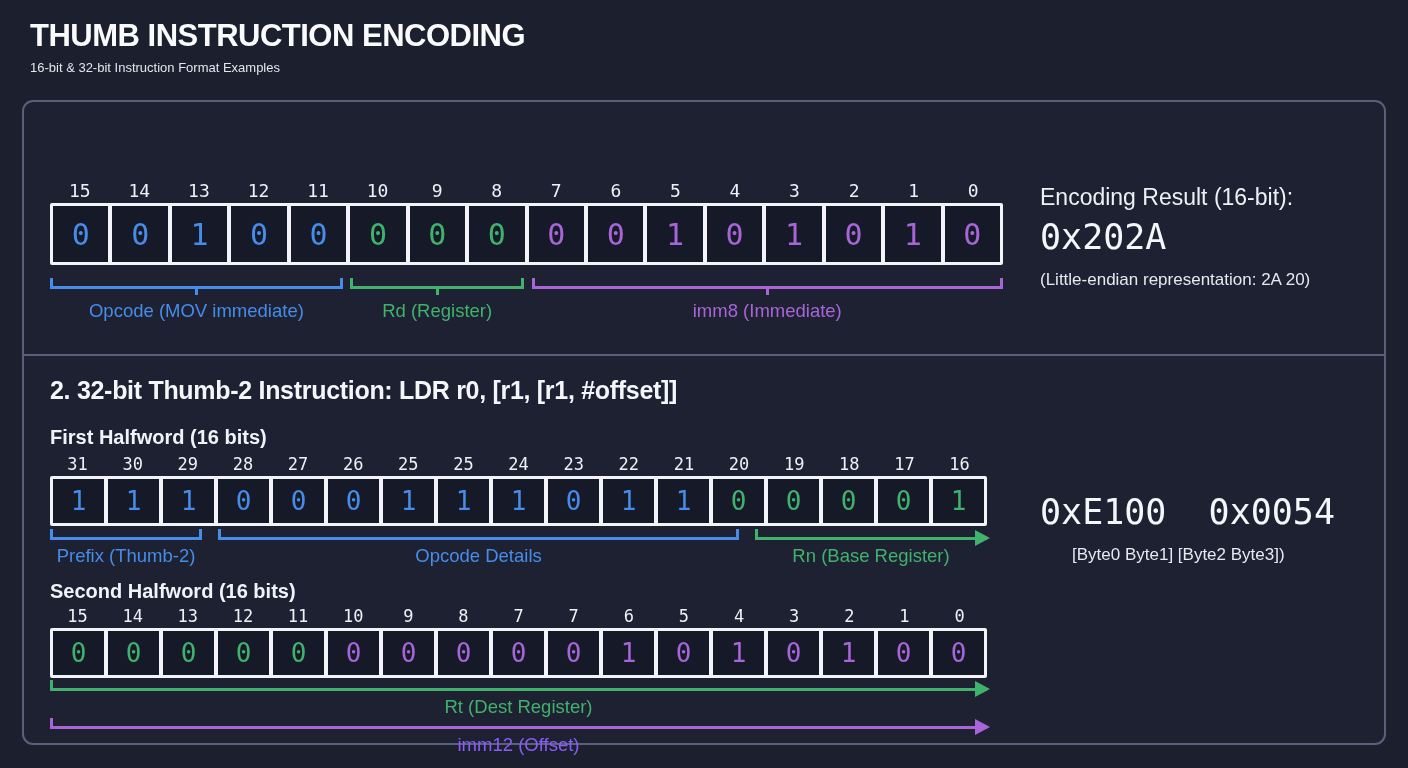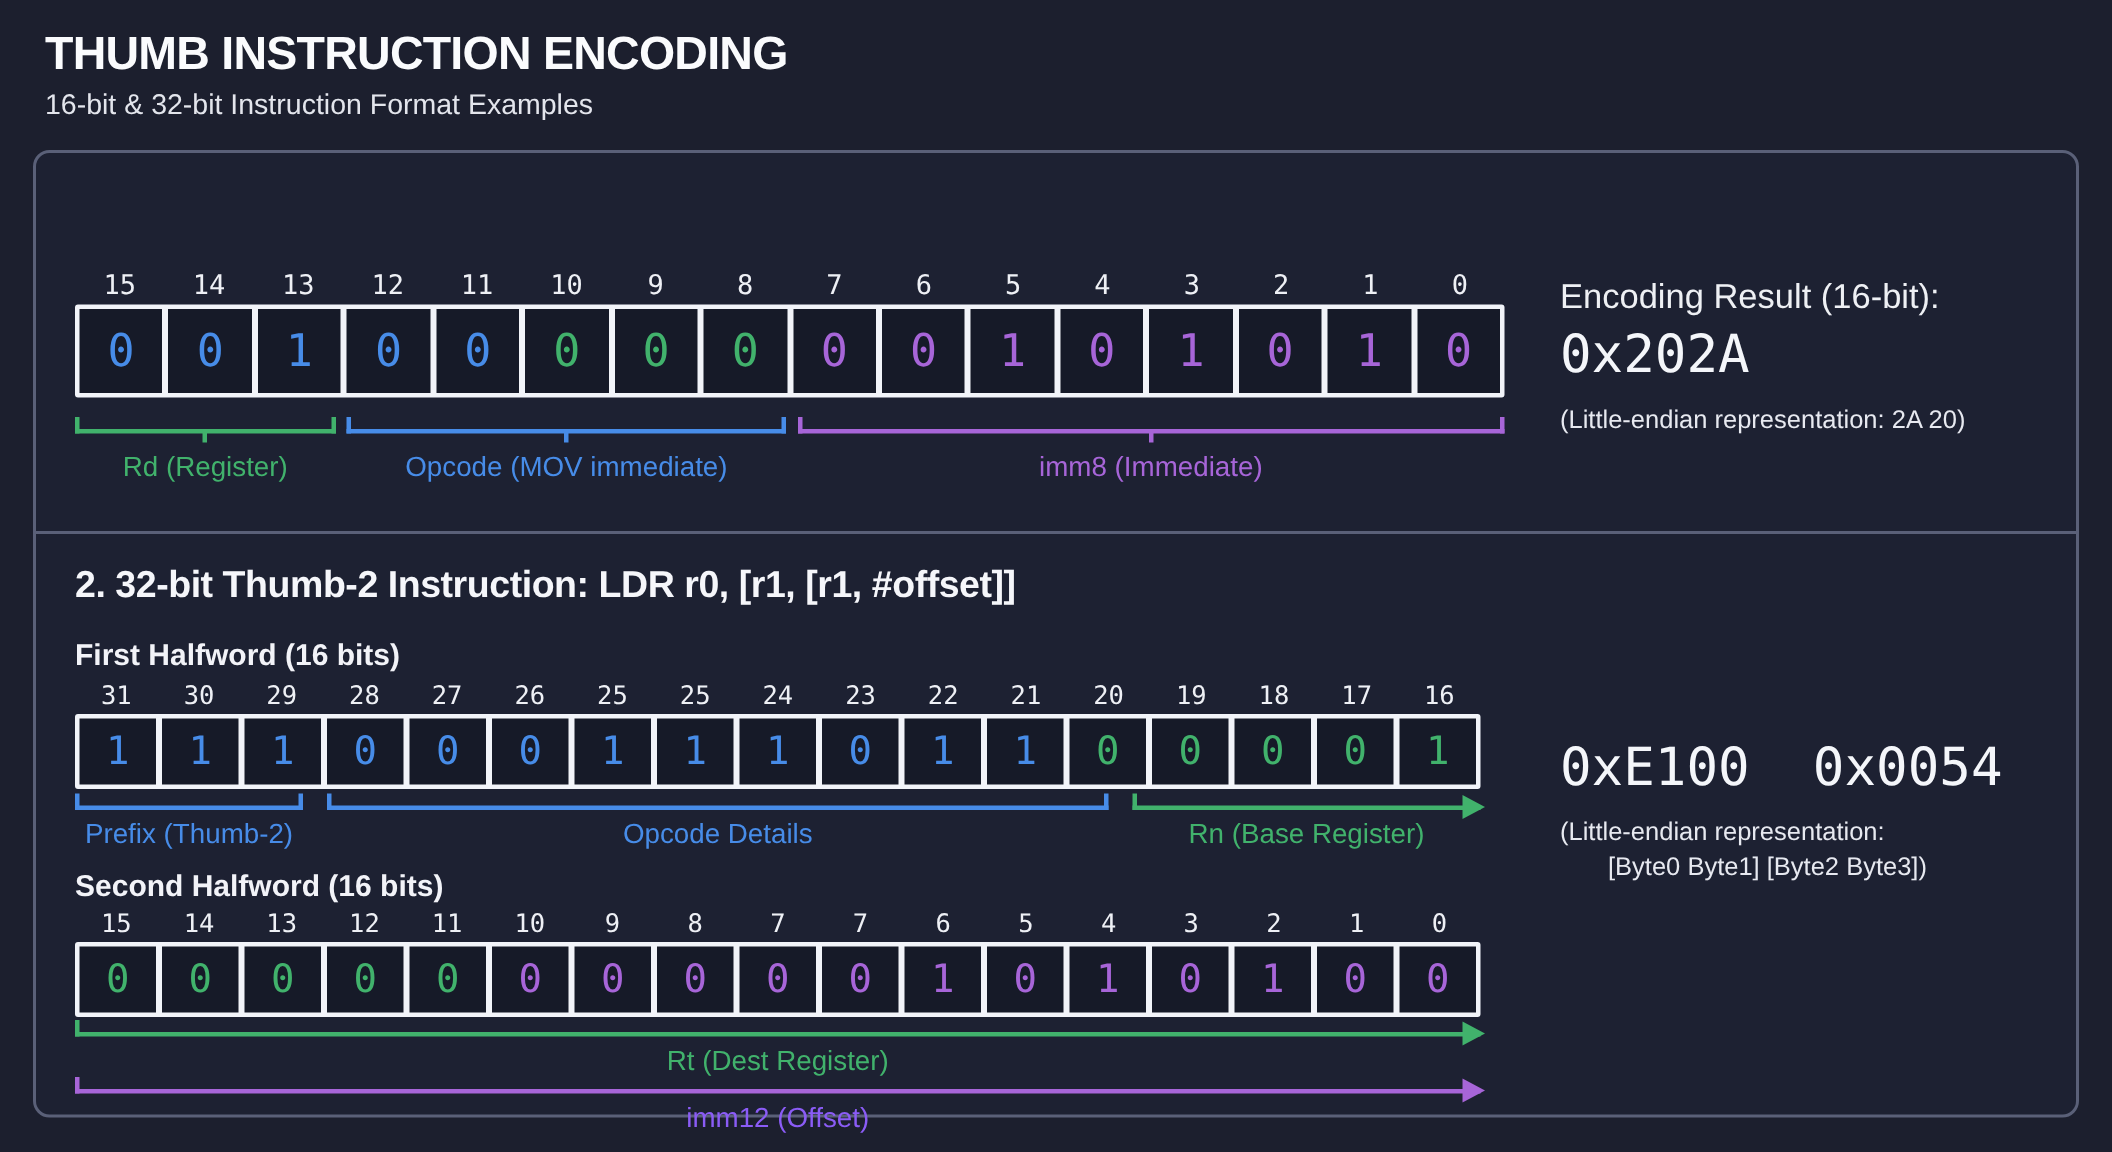--- a/index.html
+++ b/index.html
@@ -1,21 +1,21 @@
 <!DOCTYPE html>
 <html><head>
 <meta charset="utf-8">
 <style>
   html,body{margin:0;padding:0;background:#14established}
   body{width:1408px;height:768px;background:#171a27;overflow:hidden;
        font-family:"Liberation Sans",sans-serif;}
   .stage{position:relative;width:1408px;height:768px;background:#1c1f2e;}
   .page-title{position:absolute;left:30px;top:18px;font-size:31px;font-weight:800;
       letter-spacing:-0.5px;color:#fafbfd;}
-  .page-subtitle{position:absolute;left:30px;top:60px;font-size:19px;color:#e3e5ec;}
+  .page-subtitle{position:absolute;left:30px;top:60px;font-size:13px;color:#e3e5ec;}
   .panel{position:absolute;left:22px;top:100px;width:1364px;height:645px;
       border:2px solid #5a6078;border-radius:11px;background:#1d2132;box-sizing:border-box;}
   .divider{position:absolute;left:0;right:0;top:252px;border-top:2px solid #5a6078;}
   .sec-heading{position:absolute;font-size:25px;font-weight:700;color:#f5f6fa;letter-spacing:-0.3px;}
   .hw-label{position:absolute;font-size:20px;font-weight:700;color:#f2f3f8;}
   
   .bitgrid{position:absolute;}
   .numrow{display:flex;margin-bottom:2px;}
   .bnum{flex:1;text-align:center;font-family:"DejaVu Sans Mono",monospace;
         color:#eef0f5;}
@@ -88,31 +88,31 @@
           <div class="bcell" style="color: rgb(167, 101, 216);">1</div>
           <div class="bcell" style="color: rgb(167, 101, 216);">0</div>
           <div class="bcell" style="color: rgb(167, 101, 216);">1</div>
           <div class="bcell" style="color: rgb(167, 101, 216);">0</div>
           <div class="bcell" style="color: rgb(167, 101, 216);">1</div>
           <div class="bcell" style="color: rgb(167, 101, 216);">0</div>
         </div>
     </div>
 
     <div class="fieldrow" style="left:26px;top:176px;width:953px;">
+        <div class="field" style="flex: 0 0 calc(31.25% - 5px);">
+          <div class="fshape brace" style="border-color: rgb(71, 140, 232);">
+            <div class="stem" style="background: rgb(71, 140, 232);"></div>
+          </div>
+          <div class="flabel" style="color: rgb(71, 140, 232);">Opcode (MOV immediate)</div>
+        </div>
         <div class="field" style="flex: 0 0 calc(18.75% - 5px);">
           <div class="fshape brace" style="border-color: rgb(65, 178, 108);">
             <div class="stem" style="background: rgb(65, 178, 108);"></div>
           </div>
           <div class="flabel" style="color: rgb(65, 178, 108);">Rd (Register)</div>
-        </div>
-        <div class="field" style="flex: 0 0 calc(31.25% - 5px);">
-          <div class="fshape brace" style="border-color: rgb(71, 140, 232);">
-            <div class="stem" style="background: rgb(71, 140, 232);"></div>
-          </div>
-          <div class="flabel" style="color: rgb(71, 140, 232);">Opcode (MOV immediate)</div>
         </div>
         <div class="field" style="flex: 0 0 calc(50% - 5px);">
           <div class="fshape brace" style="border-color: rgb(167, 101, 216);">
             <div class="stem" style="background: rgb(167, 101, 216);"></div>
           </div>
           <div class="flabel" style="color: rgb(167, 101, 216);">imm8 (Immediate)</div>
         </div>
       </div>
 
     <div class="result" style="left:1016px;top:82px;">
@@ -239,19 +239,18 @@
           <div class="fshape arrow" style="border-color: rgb(167, 101, 216);">
             <div class="ahead" style="border-left-color: rgb(167, 101, 216);"></div>
           </div>
           <div class="flabel" style="color: #8b5cf6;">imm12 (Offset)</div>
         </div>
       </div>
 
     <div class="result" style="left:1016px;top:384px;">
       <div class="r-value">0xE100  0x0054</div>
       <div class="r-note">
-        <div class="l1">(Little-endian representation:</div>
         <div class="l2">[Byte0 Byte1] [Byte2 Byte3])</div>
       </div>
     </div>
 
   </div>
 </div>
 
 </body></html>

